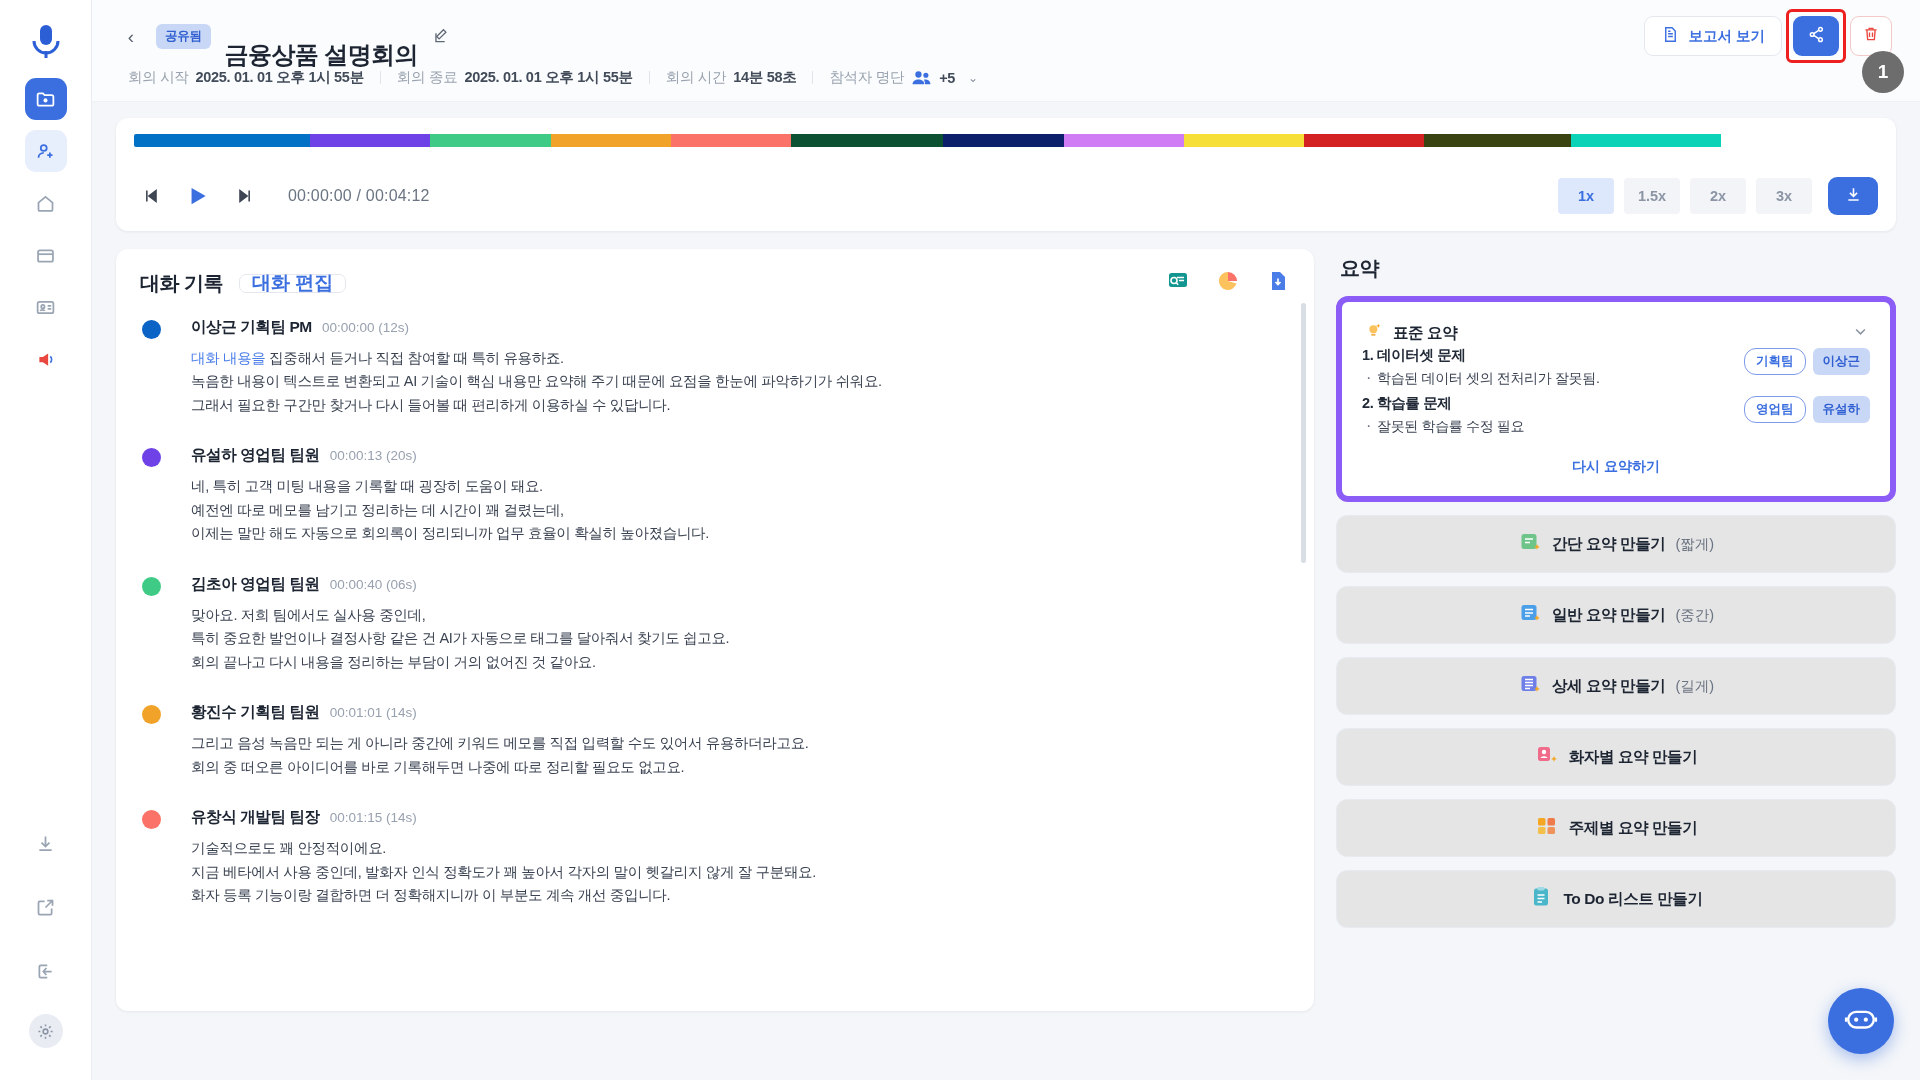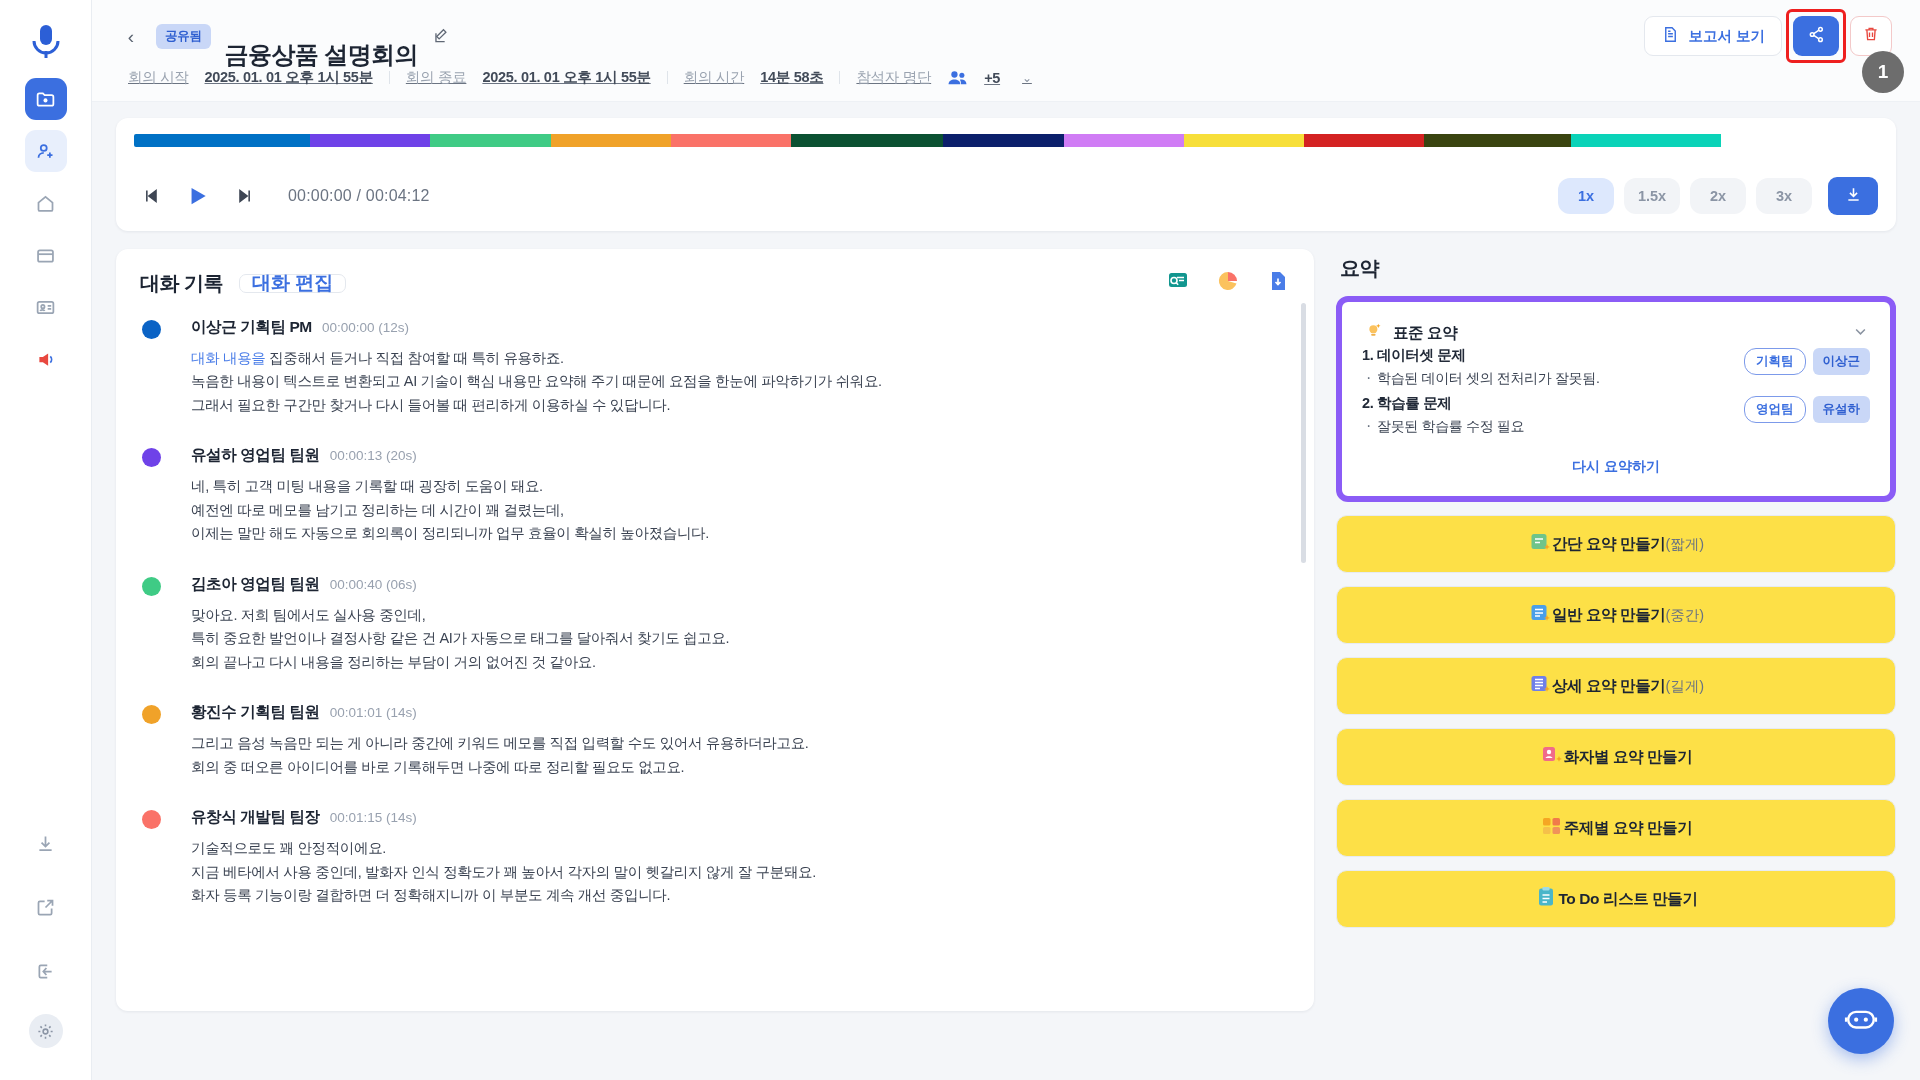--- a/index.html
+++ b/index.html
@@ -75,21 +75,21 @@
   .step-marker {
     position: absolute; width: 42px; height: 42px; border-radius: 50%;
     background: #6d6d6d; color: #fff; display: flex; align-items: center; justify-content: center;
     font-size: 19px; font-weight: 700; left: 1770px; top: 51px; z-index: 40;
   }
 
   .header-meta {
     display: flex; align-items: center; margin-top: 14px; padding-left: 8px;
     font-size: 14.5px; color: #6b7482; letter-spacing: -0.3px;
   }
-  .meta-item { display: flex; align-items: center; gap: 16px; text-decoration: underline; }
+  .meta-item { display: flex; align-items: center; gap: 7px; }
   .meta-item .lbl { color: #9aa3b0; }
   .meta-item .val { color: #424b59; font-weight: 600; }
   .meta-sep { width: 1px; height: 13px; background: #dfe4ea; margin: 0 16px; }
   .people-ico { color: #3b6fe0; display: flex; align-items: center; }
   .plus5 { color: #424b59; font-weight: 600; }
   .chev-sm { color: #8a93a1; font-size: 12px; margin-left: 6px; }
 
   
   .player-card {
     margin: 16px 24px 0 24px; background: #fff; border-radius: 12px;
@@ -97,21 +97,21 @@
     padding: 16px 18px 14px 18px;
   }
   .timeline { display: flex; height: 13px; border-radius: 2px; overflow: hidden; }
   .timeline span { height: 13px; display: block; }
   .controls { display: flex; align-items: center; margin-top: 28px; height: 42px; }
   .ctrl { width: 34px; height: 34px; display: flex; align-items: center; justify-content: center; color: #3e4654; margin-right: 12px; }
   .ctrl.play { color: #3b6fe0; margin-right: 14px; }
   .time-text { font-size: 16px; color: #6b7482; margin-left: 14px; letter-spacing: .2px; }
   .speed-group { margin-left: auto; display: flex; align-items: center; gap: 10px; }
   .speed {
-    width: 56px; height: 36px; border-radius: 12px; background: #f2f4f7; color: #8b95a5;
+    width: 56px; height: 36px; border-radius: 4px; background: #f2f4f7; color: #8b95a5;
     display: flex; align-items: center; justify-content: center; font-size: 14.5px; font-weight: 600;
   }
   .speed.on { background: #dde8fd; color: #3b6fe0; }
   .dl-btn { width: 50px; height: 38px; background: #3b6fe0; border-radius: 9px; display: flex; align-items: center; justify-content: center; color: #fff; margin-left: 6px; }
 
   
   .body-cols { display: flex; gap: 22px; margin: 18px 24px 0 24px; height: 762px; }
   .col-left { flex: 1 1 auto; background: #fff; border-radius: 12px; box-shadow: 0 1px 3px rgba(20,30,50,.07); position: relative; overflow: hidden; }
   .col-right { width: 560px; flex: 0 0 560px; }
 
@@ -146,22 +146,22 @@
   .sum-left { flex: 1 1 auto; }
   .sum-num { font-size: 14.5px; font-weight: 700; color: #222a38; margin-bottom: 5px; letter-spacing: -0.35px; }
   .sum-bullet { font-size: 14px; color: #3b4352; padding-left: 15px; position: relative; letter-spacing: -0.35px; }
   .sum-bullet::before { content: "·"; position: absolute; left: 4px; top: -1px; color: #6a7381; font-size: 16px; }
   .tags { display: flex; gap: 7px; padding-top: 2px; }
   .tag-out { border: 1px solid #7c9aea; color: #3b6fe0; background: #fff; border-radius: 12px; padding: 4px 11px; font-size: 12.5px; font-weight: 600; }
   .tag-fill { background: #c9d7f7; color: #2f5fd0; border-radius: 6px; padding: 5px 10px; font-size: 12.5px; font-weight: 600; }
   .resummarize { text-align: center; color: #3b6fe0; font-size: 14px; font-weight: 600; padding: 16px 0 6px 0; }
 
   .act-btn {
-    margin-top: 13px; height: 58px; background: #fde047; border: 1px solid #e7ebf1; border-radius: 11px;
-    display: flex; align-items: center; justify-content: center; 
+    margin-top: 13px; height: 58px; background: #e5e5e5; border: 1px solid #e7ebf1; border-radius: 11px;
+    display: flex; align-items: center; justify-content: center; gap: 10px;
   }
   .act-label { font-size: 15.5px; font-weight: 700; color: #1d2533; letter-spacing: -0.4px; }
   .act-sub { font-size: 14px; font-weight: 400; color: #5b6personal; }
   .act-sub { color: #6a7381; font-weight: 400; font-size: 14.5px; }
 
   .fab {
     position: absolute; right: 26px; bottom: 26px; width: 66px; height: 66px; border-radius: 50%;
     background: #3b6fe0; display: flex; align-items: center; justify-content: center;
     box-shadow: 0 5px 16px rgba(59,111,224,.42); z-index: 30;
   }

